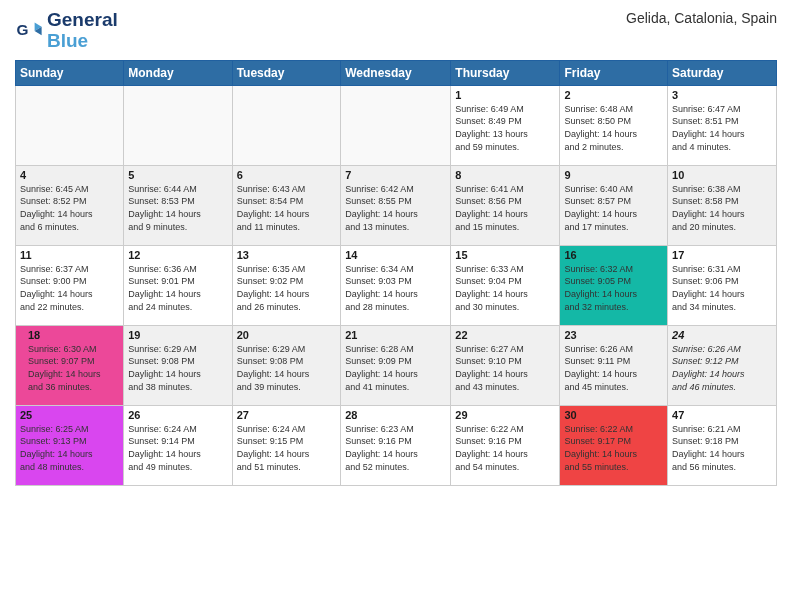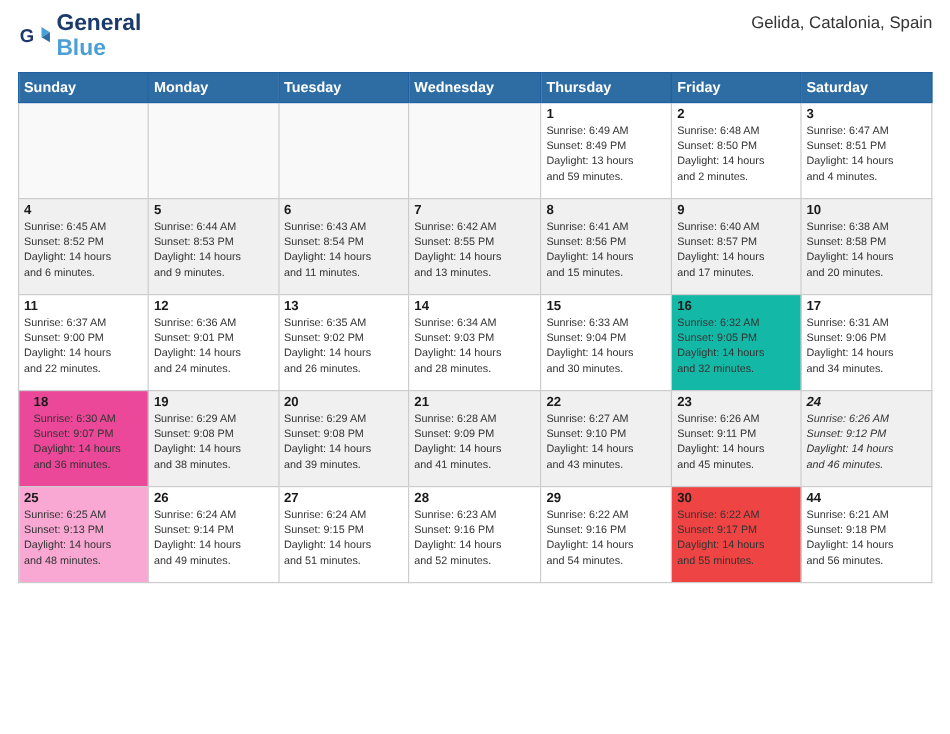--- a/index.html
+++ b/index.html
@@ -237,21 +237,21 @@
           <td style="background: rgb(240, 240, 240);">
             <div class="day-num">23</div>
             <div class="day-info">Sunrise: 6:26 AM<br>Sunset: 9:11 PM<br>Daylight: 14 hours<br>and 45 minutes.</div>
           </td>
           <td style="background: rgb(240, 240, 240); font-style: italic;">
             <div class="day-num">24</div>
             <div class="day-info">Sunrise: 6:26 AM<br>Sunset: 9:12 PM<br>Daylight: 14 hours<br>and 46 minutes.</div>
           </td>
         </tr>
         <tr>
-          <td style="background: #f9a8d4; margin-left: 36px;">
+          <td style="background: #d946ef; margin-left: 36px;">
             <div class="day-num">25</div>
             <div class="day-info">Sunrise: 6:25 AM<br>Sunset: 9:13 PM<br>Daylight: 14 hours<br>and 48 minutes.</div>
           </td>
           <td style="background: rgb(255, 255, 255);">
             <div class="day-num">26</div>
             <div class="day-info">Sunrise: 6:24 AM<br>Sunset: 9:14 PM<br>Daylight: 14 hours<br>and 49 minutes.</div>
           </td>
           <td style="background: rgb(255, 255, 255);">
             <div class="day-num">27</div>
             <div class="day-info">Sunrise: 6:24 AM<br>Sunset: 9:15 PM<br>Daylight: 14 hours<br>and 51 minutes.</div>
@@ -262,19 +262,19 @@
           </td>
           <td style="background: rgb(255, 255, 255);">
             <div class="day-num">29</div>
             <div class="day-info">Sunrise: 6:22 AM<br>Sunset: 9:16 PM<br>Daylight: 14 hours<br>and 54 minutes.</div>
           </td>
           <td style="background: #ef4444;">
             <div class="day-num">30</div>
             <div class="day-info">Sunrise: 6:22 AM<br>Sunset: 9:17 PM<br>Daylight: 14 hours<br>and 55 minutes.</div>
           </td>
           <td style="background: rgb(255, 255, 255);">
-            <div class="day-num">44</div>
+            <div class="day-num">47</div>
             <div class="day-info">Sunrise: 6:21 AM<br>Sunset: 9:18 PM<br>Daylight: 14 hours<br>and 56 minutes.</div>
           </td>
         </tr>
       </tbody>
   </table>
 </div>
 
 </body></html>

